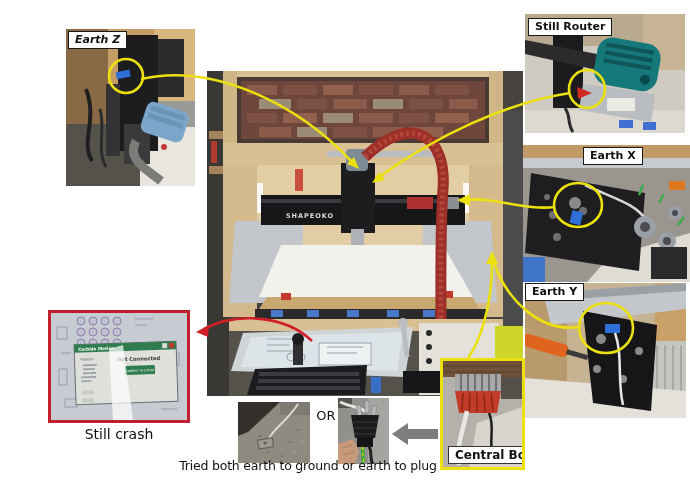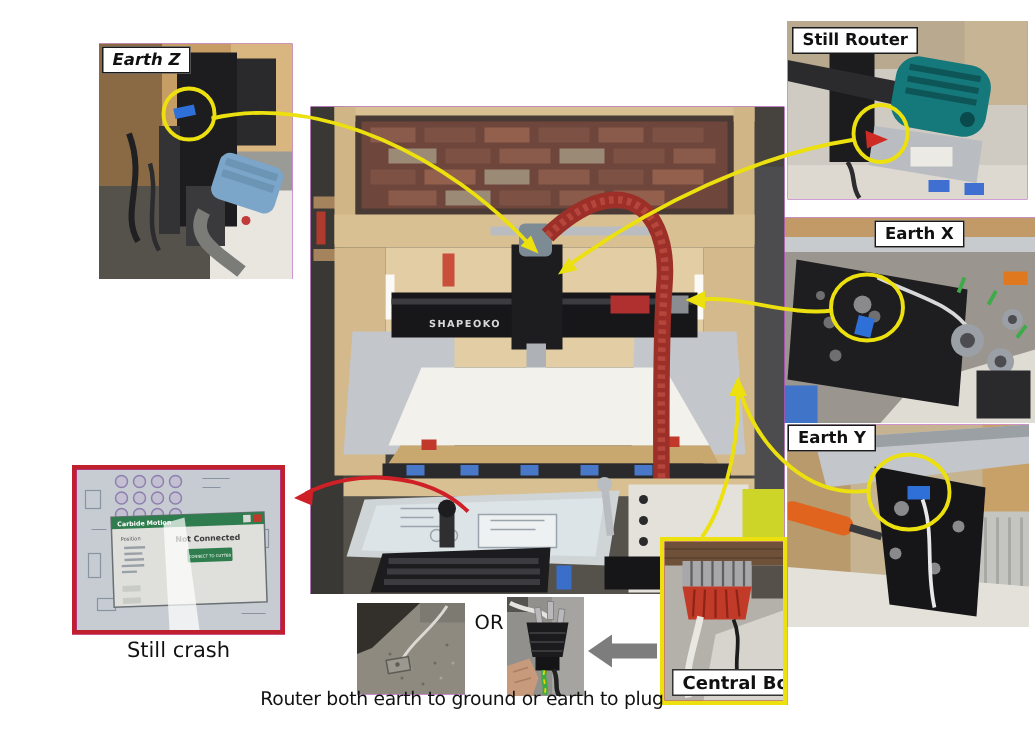--- a/index.html
+++ b/index.html
@@ -378,21 +378,21 @@
         <rect x="19" y="40" width="16" height="9" fill="#141416"></rect>
       </g>
       <path d="M25,49 C23,55 27,59 25,65" stroke="#3faa3f" stroke-width="3.5" fill="none"></path>
       <path d="M25,49 C23,55 27,59 25,65" stroke="#e6d800" stroke-width="1.2" stroke-dasharray="3,3" fill="none"></path>
       <path d="M31,48 C35,56 31,61 35,66" stroke="#222" stroke-width="3" fill="none"></path>
       <polygon points="0,46 15,41 21,54 17,66 0,66" fill="#c89a7c"></polygon>
       <path d="M4,50 l10,-3 M5,57 l11,-3" stroke="#a97f63" stroke-width="1" fill="none"></path>
     </svg>
   </div>
 
-  <div class="caption" style="left:166px;top:458px;width:284px;font-size:12.5px;letter-spacing:-0.2px;">Router both earth to ground or earth to plug</div>
+  <div class="caption" style="left:166px;top:458px;width:284px;font-size:12.5px;letter-spacing:-0.2px;">Tried both earth to ground or earth to plug</div>
 
   <svg id="overlay" width="690" height="488" viewBox="0 0 690 488">
     <g fill="none" stroke="#ece00e" stroke-width="2.6">
       <ellipse cx="126" cy="76" rx="17" ry="17"></ellipse>
       <ellipse cx="587" cy="89" rx="18" ry="19"></ellipse>
       <ellipse cx="578" cy="205" rx="24" ry="22"></ellipse>
       <ellipse cx="606" cy="328" rx="27" ry="25"></ellipse>
       <path d="M141,79 C215,62 300,106 352,162"></path>
       <path d="M570,93 C505,103 436,136 379,177"></path>
       <path d="M555,207 C525,211 492,196 464,200"></path>

